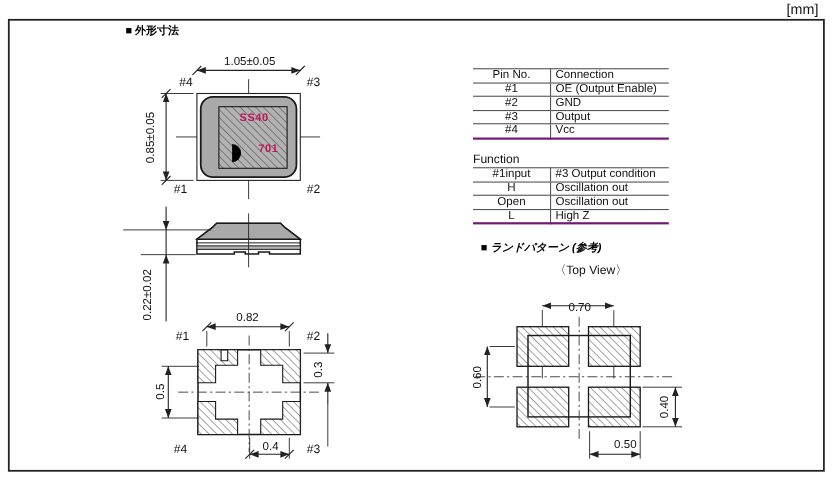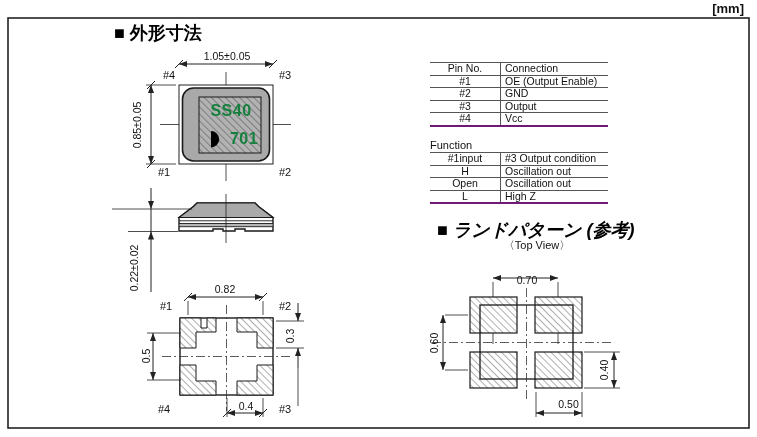--- a/index.html
+++ b/index.html
@@ -2,23 +2,23 @@
 <html><head>
 <meta charset="utf-8">
 <style>
   html,body{margin:0;padding:0;background:#fff;}
   body{width:757px;height:437px;position:relative;font-family:"Liberation Sans",sans-serif;color:#111;overflow:hidden;}
   .stage{position:absolute;inset:0;}
   .lbl{position:absolute;white-space:nowrap;font-size:10.5px;color:#111;}
   .lbl.c{transform:translateX(-50%);}
   .lbl.rot{transform:translate(-50%,-50%) rotate(-90deg);}
   .pin-lbl{font-size:11px;}
-  .mark{position:absolute;font-weight:bold;font-size:16px;letter-spacing:0.5px;color:#15803d;transform:translateX(-50%);}
-  .sec-title{position:absolute;font-weight:bold;font-size:18px;color:#000;}
-  .unit{position:absolute;top:1px;right:13px;font-weight:bold;font-size:13px;text-align:right;}
+  .mark{position:absolute;font-weight:bold;font-size:10px;letter-spacing:0.5px;color:#be185d;transform:translateX(-50%);}
+  .sec-title{position:absolute;font-weight:bold;font-size:10px;color:#000;}
+  .unit{position:absolute;top:1px;right:13px;font-weight:normal;font-size:13px;text-align:right;}
   .subtitle{position:absolute;font-size:11px;transform:translateX(-50%);}
   .data-table{position:absolute;left:430px;width:178px;}
   .tbl-title{font-size:11px;height:12px;line-height:12px;margin-bottom:0;}
   .data-table table{width:100%;border-collapse:collapse;font-size:10.5px;color:#111;border-bottom:2px solid #701a75;margin-top:1px;}
   .data-table td{border-top:1px solid #555;padding:0 4px;height:11.5px;line-height:11.5px;}
   .data-table td.c1{width:62px;text-align:center;border-right:1px solid #555;}
   svg{position:absolute;left:0;top:0;}
 </style>
 </head>
 <body>

